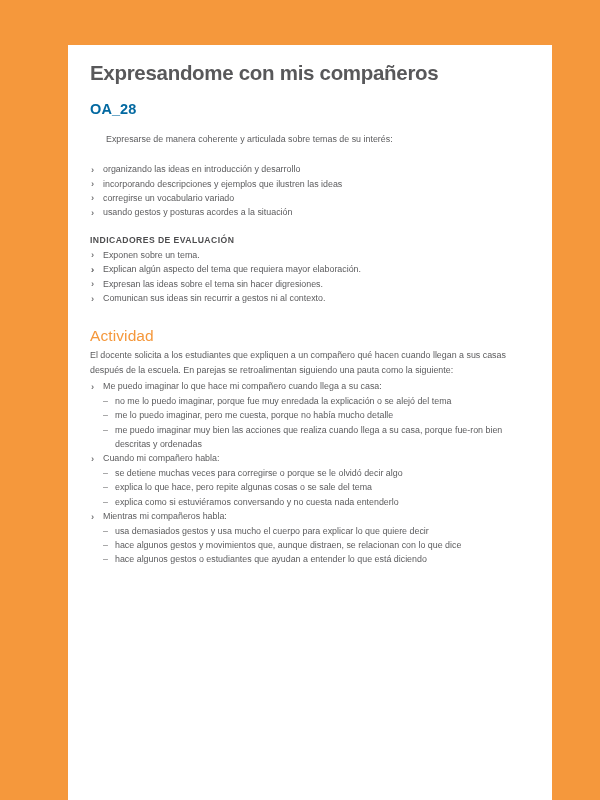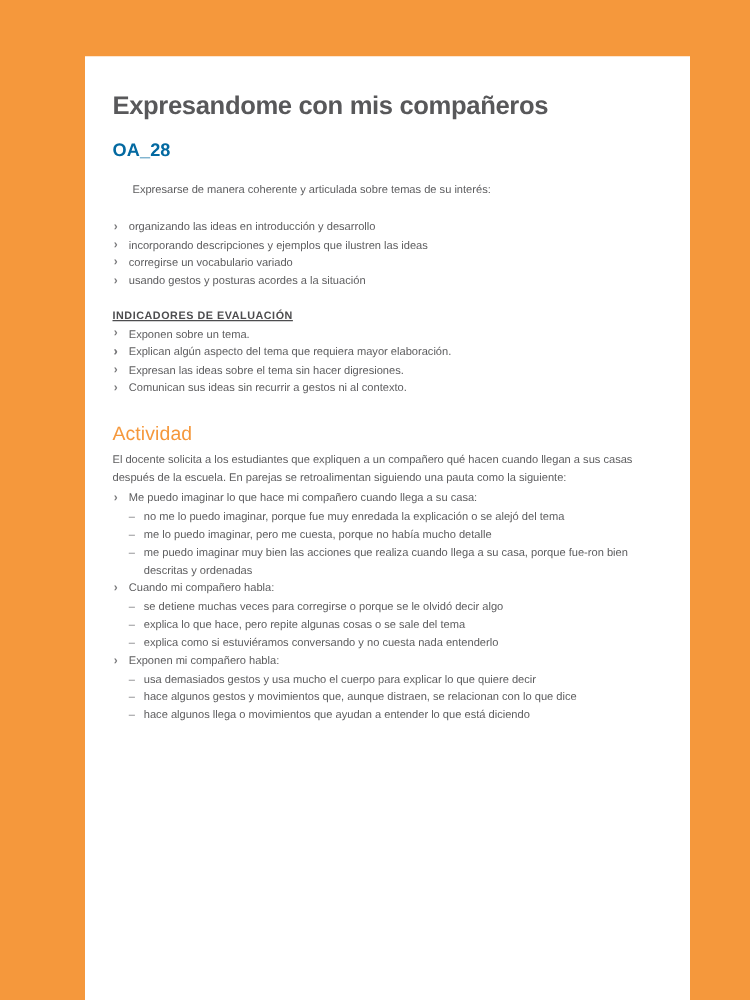--- a/index.html
+++ b/index.html
@@ -14,21 +14,21 @@
     overflow: hidden;
   }
   .page-sheet {
     position: absolute;
     left: 68px;
     top: 45px;
     width: 484px;
     height: 755px;
     background: #ffffff;
     box-sizing: border-box;
-    padding: 28px 28px 0 22px;
+    padding: 16px 28px 0 22px;
   }
   .doc-title {
     font-size: 20.5px;
     font-weight: bold;
     color: #58585a;
     letter-spacing: -0.3px;
     margin: 0 0 16px 0;
     line-height: 1.15;
   }
   .oa-code {
@@ -45,21 +45,20 @@
     margin: 0 0 3px 0;
     letter-spacing: 0.1px;
   }
   .section-label {
     font-size: 8.6px;
     font-weight: bold;
     color: #4d4d4f;
     letter-spacing: 0.45px;
     margin: 0 0 3px 0;
     text-transform: uppercase;
-    text-decoration: underline;
   }
   .body-text {
     font-size: 8.9px;
     color: #5c5c5e;
     line-height: 1.52;
     margin: 16px;
   }
   .intro-para {
     font-size: 8.9px;
     color: #5c5c5e;
@@ -210,32 +209,32 @@
         <span class="li-text">explica lo que hace, pero repite algunas cosas o se sale del tema</span>
       </li>
       <li>
         <span class="bullet-dash">–</span>
         <span class="li-text">explica como si estuviéramos conversando y no cuesta nada entenderlo</span>
       </li>
     </ul>
 
     <li>
       <span class="bullet-chevron">›</span>
-      <span class="li-text">Exponen mi compañero habla:</span>
+      <span class="li-text">Mientras mi compañeros habla:</span>
     </li>
     <ul class="dash-list sub-wrap">
       <li>
         <span class="bullet-dash">–</span>
         <span class="li-text">usa demasiados gestos y usa mucho el cuerpo para explicar lo que quiere decir</span>
       </li>
       <li>
         <span class="bullet-dash">–</span>
         <span class="li-text">hace algunos gestos y movimientos que, aunque distraen, se relacionan con lo que dice</span>
       </li>
       <li>
         <span class="bullet-dash">–</span>
-        <span class="li-text">hace algunos llega o movimientos que ayudan a entender lo que está diciendo</span>
+        <span class="li-text">hace algunos gestos o estudiantes que ayudan a entender lo que está diciendo</span>
       </li>
     </ul>
 
   </ul>
 
 </div>
 
 </body></html>

